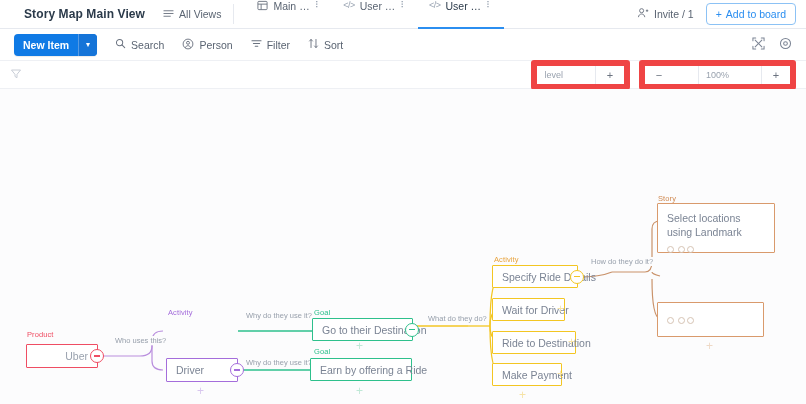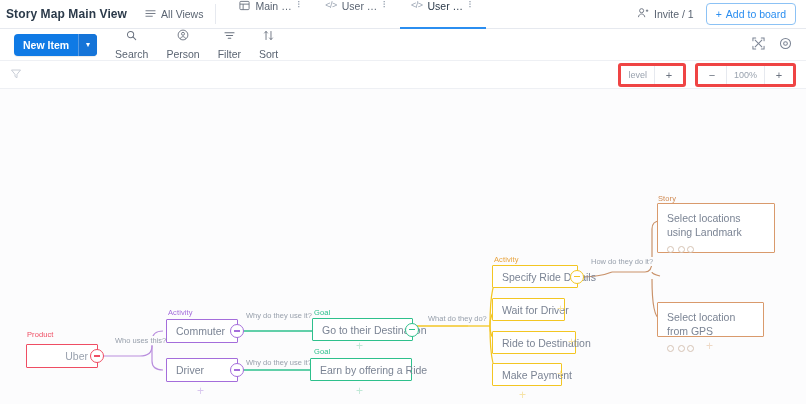--- a/index.html
+++ b/index.html
@@ -7,21 +7,21 @@
     width:806px;height:404px;overflow:hidden;
     font-family:"Liberation Sans",sans-serif;
     background:#ffffff;color:#4a5568;
     -webkit-font-smoothing:antialiased;
   }
   .app{position:relative;width:806px;height:404px;}
 
   
   .header{
     position:relative;height:29px;display:flex;align-items:center;
-    border-bottom:1px solid #e6e9ef;background:#fff;padding:0 10px 0 6px;
+    border-bottom:1px solid #e6e9ef;background:#fff;padding:0 10px 0 24px;
     box-sizing:border-box;
   }
   .board-title{font-size:12px;font-weight:bold;color:#2b3a4a;letter-spacing:.1px;white-space:nowrap;}
   .all-views{display:flex;align-items:center;gap:5px;margin-left:18px;font-size:10.5px;color:#5a6472;white-space:nowrap;}
   .hdr-sep{width:1px;height:20px;background:#e6e9ef;margin:0 12px;}
   .tabs{display:flex;align-items:stretch;height:29px;}
   .tab{
     display:flex;align-items:flex-start;gap:5px;height:29px;padding:0 11px;
     font-size:10.5px;color:#5a6472;white-space:nowrap;box-sizing:border-box;
     border-bottom:2px solid transparent;cursor:pointer;
@@ -43,30 +43,30 @@
   }
   .new-item{
     display:flex;align-items:stretch;border-radius:4px;overflow:hidden;background:#0f7ae5;cursor:pointer;
     box-shadow:0 1px 1px rgba(0,0,0,.08);
   }
   .new-item .lbl{color:#fff;font-size:10.5px;font-weight:bold;padding:5px 9px;white-space:nowrap;}
   .new-item .caret{
     display:flex;align-items:center;justify-content:center;width:18px;background:#1574d8;
     border-left:1px solid rgba(255,255,255,.28);color:#fff;font-size:8px;
   }
-  .tb-item{display:flex;align-items:center;gap:5px;font-size:10.5px;color:#5a6472;margin-left:18px;white-space:nowrap;cursor:pointer;flex-direction:column;}
+  .tb-item{display:flex;align-items:center;gap:5px;font-size:10.5px;color:#5a6472;margin-left:18px;white-space:nowrap;cursor:pointer;}
   .tb-right{margin-left:auto;display:flex;align-items:center;gap:14px;padding-right:4px;}
 
   
   .strip{
     position:relative;height:28px;display:flex;align-items:center;
     border-bottom:1px solid #eef0f4;background:#fff;padding:0 10px 0 10px;box-sizing:border-box;
   }
   .strip-right{margin-left:auto;display:flex;align-items:center;}
-  .zgroup{display:flex;align-items:flex-end;border:3px solid #ef4444;border-radius:3px;height:18px;overflow:hidden;}
+  .zgroup{display:flex;align-items:flex-end;border:6px solid #ef4444;border-radius:3px;height:18px;overflow:hidden;gap:25px;}
   .zgroup + .zgroup{margin-left:9px;}
   .zcell{
     display:flex;align-items:center;justify-content:center;height:18px;padding:0 7px;
     font-size:9px;color:#99a2ae;white-space:nowrap;cursor:pointer;
   }
   .zcell + .zcell{border-left:1px solid #e6e9ef;}
   .zcell.sym{font-size:11px;color:#6b7380;min-width:18px;padding:0 5px;}
 
   
   .canvas{position:relative;width:806px;height:315px;background:#fcfcfd;overflow:hidden;}
@@ -302,26 +302,20 @@
     <div class="node c-product" style="left:26px;top:255px;width:72px;height:24px;justify-content:flex-end;">
       <span>Uber</span>
       <span class="collapse">
           <i></i>
         </span>
     </div>
 
     <div class="edge-label" style="left:113px;top:247px;">Who uses this?</div>
 
     <div class="cat l-persona" style="left:168px;top:219px;">Activity</div>
-    <div class="node c-persona" style="left:166px;top:230px;width:72px;height:24px;">
-      <span>Commuter</span>
-      <span class="collapse">
-          <i></i>
-        </span>
-    </div>
     <div class="node c-persona" style="left:166px;top:269px;width:72px;height:24px;">
       <span>Driver</span>
       <span class="collapse">
           <i></i>
         </span>
     </div>
     <div class="plus p-purple" style="left:197px;top:296px;">+</div>
 
     <div class="edge-label" style="left:244px;top:222px;">Why do they use it?</div>
     <div class="edge-label" style="left:244px;top:269px;">Why do they use it?</div>
@@ -373,21 +367,20 @@
       <span>Select locations using Landmark</span>
       <span class="dots">
           <span></span>
           <span class="g2"></span>
           <span></span>
         </span>
     </div>
 
 
     <div class="node c-story multiline" style="left:657px;top:213px;width:107px;height:35px;">
-      <span>Select location from GPS</span>
       <span class="dots">
           <span></span>
           <span class="g2"></span>
           <span></span>
         </span>
     </div>
     <div class="plus p-story" style="left:706px;top:251px;">+</div>
 
   </div>
 </div>

